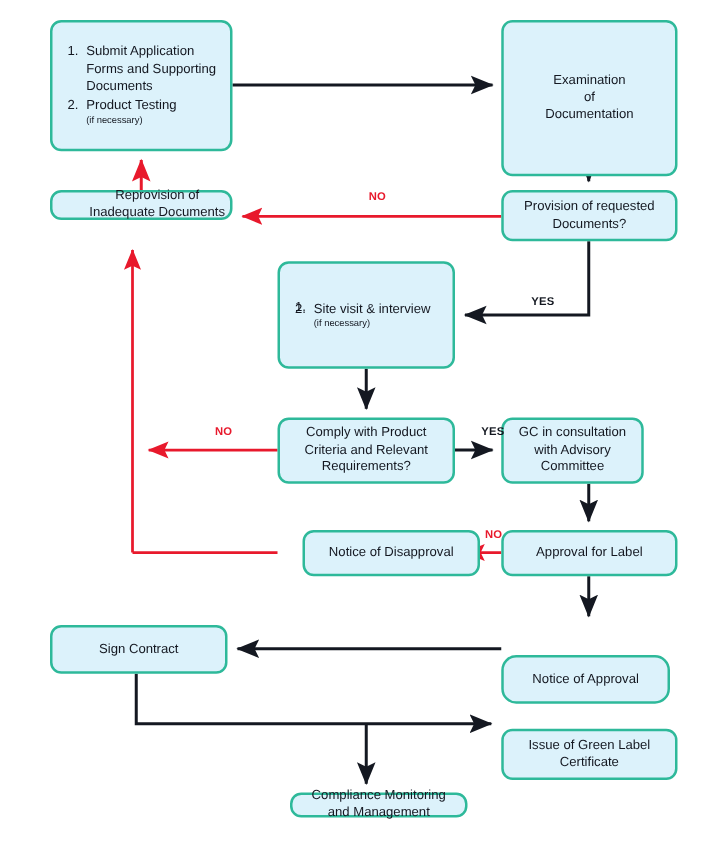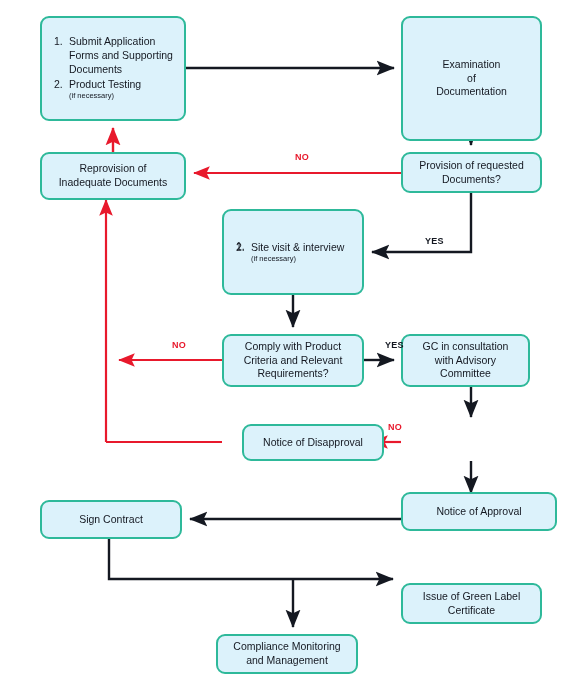--- a/index.html
+++ b/index.html
@@ -165,21 +165,21 @@
       </li>
     </ul>
   </div>
 
   <div class="node-box" style="left:401px; top:16px; width:141px; height:125px;">
     <span class="node-text">Examination
 of
 Documentation</span>
   </div>
 
-  <div class="node-box" style="left:40px; top:152px; width:146px; height:48px;">
+  <div class="node-box" style="left:40px; top:152px; width:146px; height:24px;justify-content:flex-end;">
     <span class="node-text">Reprovision of
 Inadequate Documents</span>
   </div>
 
   <div class="node-box" style="left:401px; top:152px; width:141px; height:41px;">
     <span class="node-text">Provision of requested
 Documents?</span>
   </div>
 
   <div class="node-box list-style" style="left:222px; top:209px; width:142px; height:86px;">
@@ -194,45 +194,48 @@
       </li>
     </ul>
   </div>
 
   <div class="node-box" style="left:222px; top:334px; width:142px; height:53px;justify-content:center;">
     <span class="node-text">Comply with Product
 Criteria and Relevant
 Requirements?</span>
   </div>
 
-  <div class="node-box" style="left:401px; top:334px; width:129px; height:53px;">
+  <div class="node-box" style="left:401px; top:334px; width:114px; height:53px;">
     <span class="node-text">GC in consultation
 with Advisory
 Committee</span>
   </div>
 
   <div class="node-box" style="left:222px; top:424px; width:142px; height:37px;margin-left:20px;">
     <span class="node-text">Notice of Disapproval</span>
   </div>
 
+  <div class="node-box" style="left:401px; top:424px; width:141px; height:37px;">
+    <span class="node-text">Approval for Label</span>
+  </div>
 
   <div class="node-box" style="left:40px; top:500px; width:142px; height:39px;">
     <span class="node-text">Sign Contract</span>
   </div>
 
-  <div class="node-box" style="left:401px; top:492px; width:156px; height:39px;">
+  <div class="node-box" style="left:401px; top:524px; width:135px; height:39px;border-radius:12px;">
     <span class="node-text">Notice of Approval</span>
   </div>
 
   <div class="node-box" style="left:401px; top:551px; width:141px; height:41px;margin-top:32px;">
     <span class="node-text">Issue of Green Label
 Certificate</span>
   </div>
 
-  <div class="node-box" style="left:216px; top:634px; width:142px; height:40px;">
+  <div class="node-box" style="left:232px; top:634px; width:142px; height:20px;">
     <span class="node-text">Compliance Monitoring
 and Management</span>
   </div>
 
   <span class="edge-label no-label" style="left:282px; top:152px;">NO</span>
   <span class="edge-label yes-label" style="left:412px; top:236px;">YES</span>
   <span class="edge-label no-label" style="left:159px; top:340px;">NO</span>
   <span class="edge-label yes-label" style="left:372px; top:340px;">YES</span>
   <span class="edge-label no-label" style="left:375px; top:422px;">NO</span>
 

